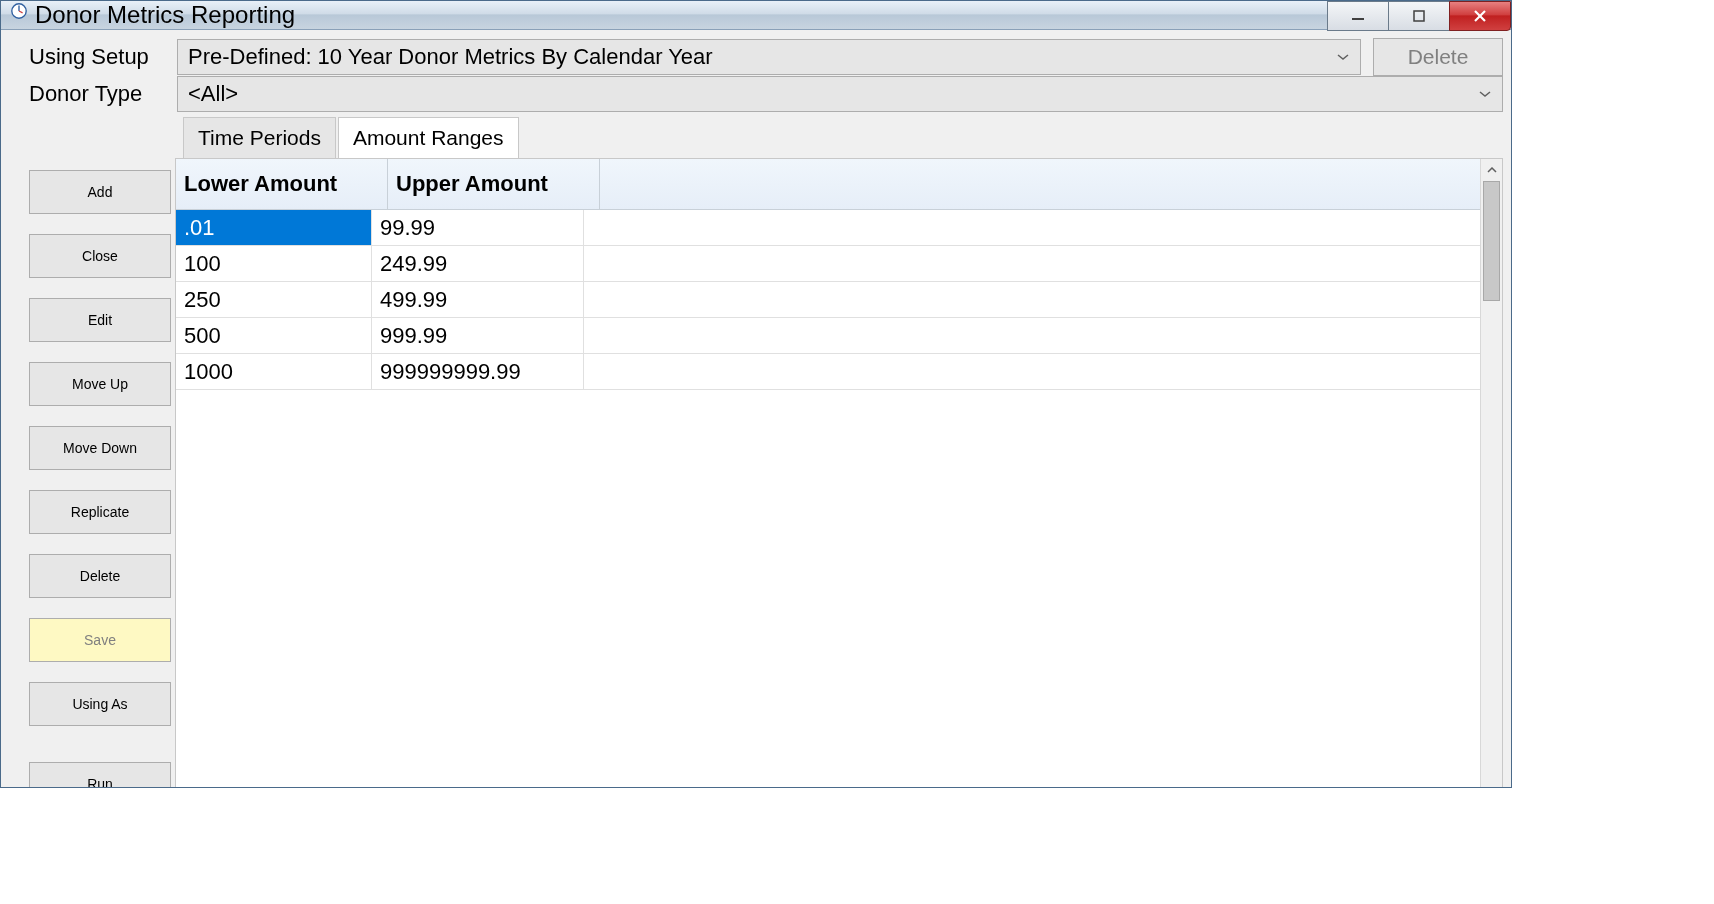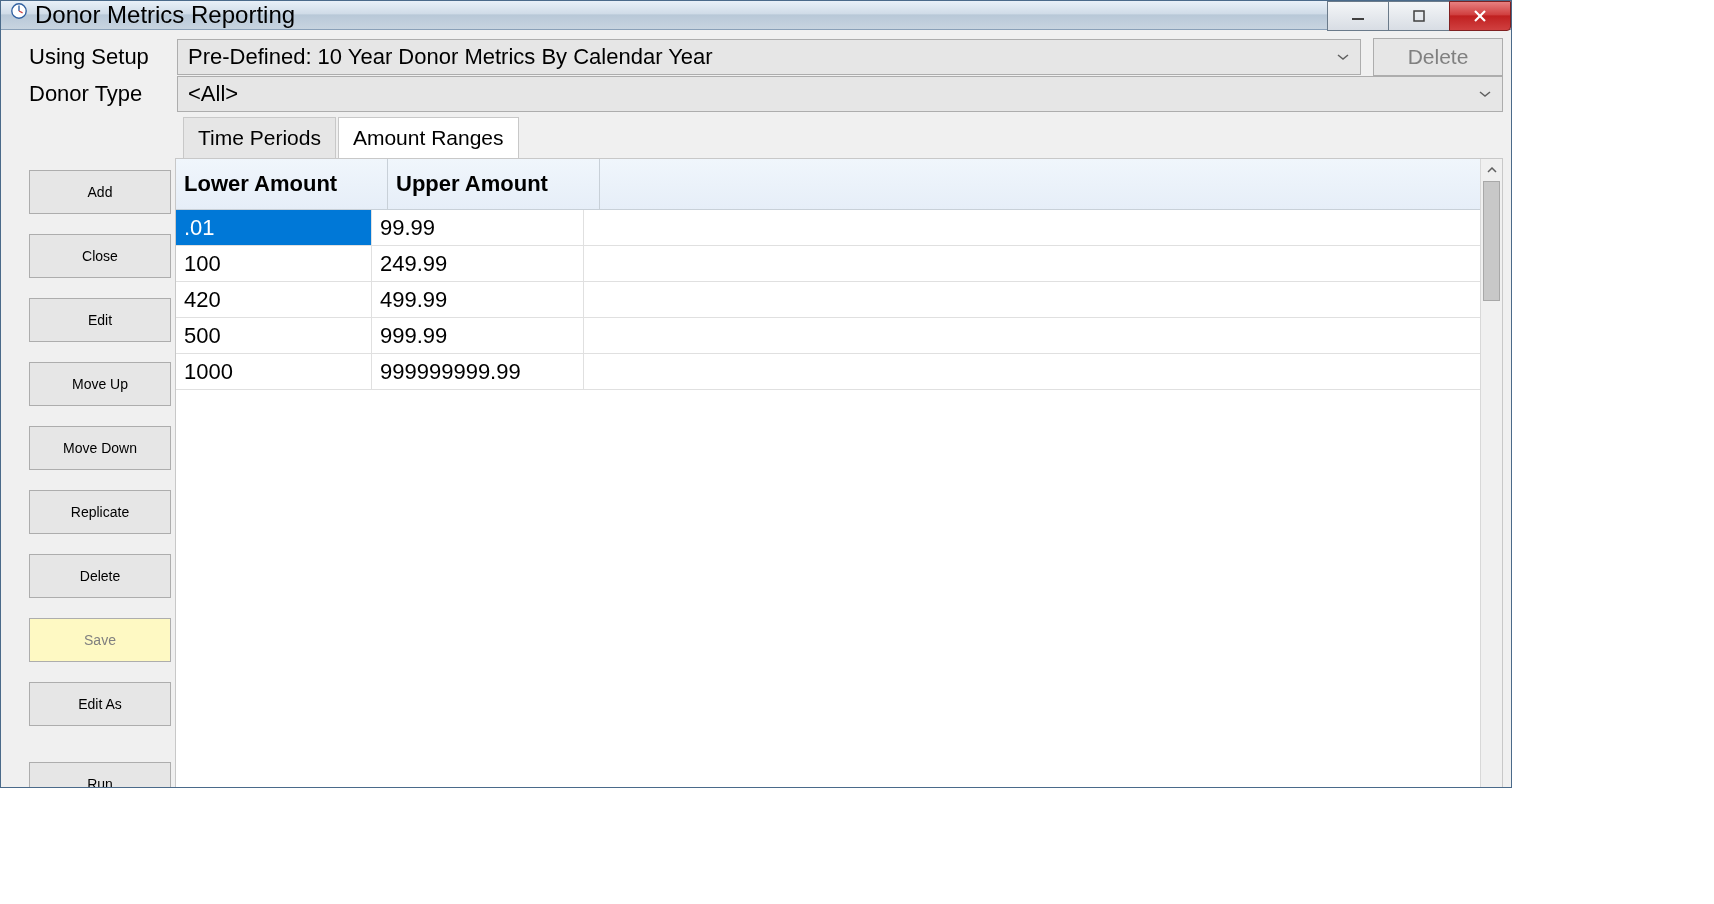--- a/index.html
+++ b/index.html
@@ -303,21 +303,21 @@
     <div class="main-area">
       <div class="side-buttons">
         <div class="side-btn">Add</div>
         <div class="side-btn">Close</div>
         <div class="side-btn">Edit</div>
         <div class="side-btn">Move Up</div>
         <div class="side-btn">Move Down</div>
         <div class="side-btn">Replicate</div>
         <div class="side-btn">Delete</div>
         <div class="side-btn disabled">Save</div>
-        <div class="side-btn">Edit As</div>
+        <div class="side-btn">Using As</div>
         <div class="side-gap"></div>
         <div class="side-btn">Run</div>
         <div class="side-btn">Close</div>
       </div>
 
       <div class="tab-area">
         <div class="tabs">
           <div class="tab">Time Periods</div>
           <div class="tab active">Amount Ranges</div>
         </div>
@@ -332,21 +332,21 @@
 
             <div class="g-row">
                   <div class="g-cell c1 selected">.01</div>
                   <div class="g-cell c2">99.99</div>
                 </div>
                 <div class="g-row">
                   <div class="g-cell c1">100</div>
                   <div class="g-cell c2">249.99</div>
                 </div>
                 <div class="g-row">
-                  <div class="g-cell c1">420</div>
+                  <div class="g-cell c1">250</div>
                   <div class="g-cell c2">499.99</div>
                 </div>
                 <div class="g-row">
                   <div class="g-cell c1">500</div>
                   <div class="g-cell c2">999.99</div>
                 </div>
                 <div class="g-row">
                   <div class="g-cell c1">1000</div>
                   <div class="g-cell c2">999999999.99</div>
                 </div>

